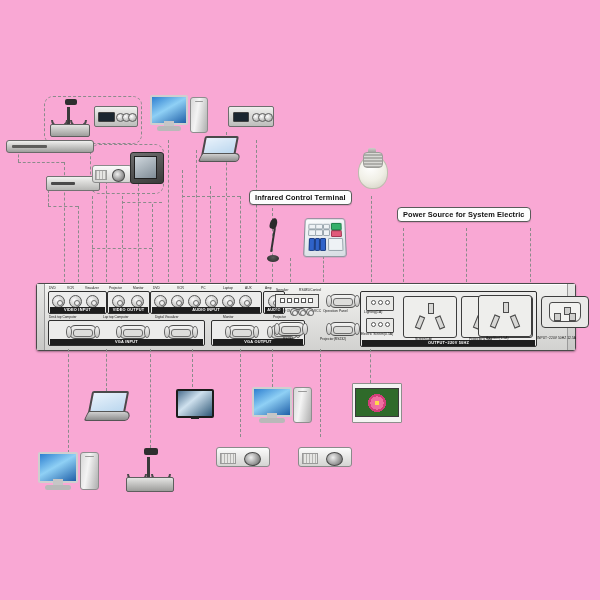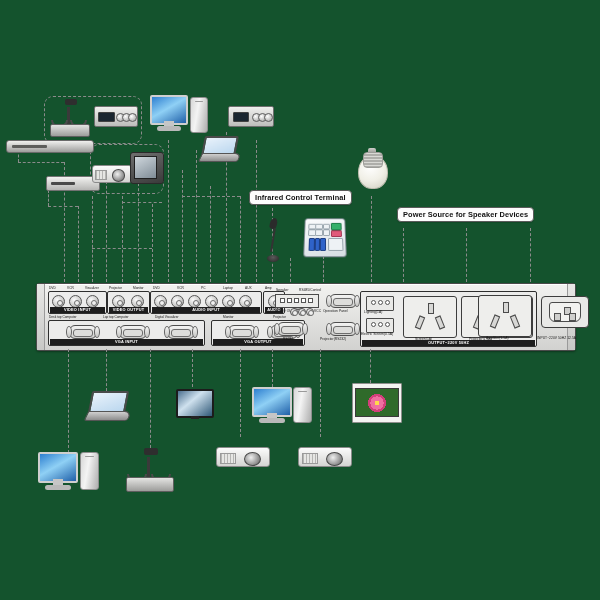--- a/index.html
+++ b/index.html
@@ -1,18 +1,18 @@
 <!DOCTYPE html>
 <html><head>
 <meta charset="utf-8">
 <style>
   html,body{margin:0;padding:0;background:#ffffff;}
   body{width:600px;height:600px;overflow:hidden;
        font-family:"Liberation Sans",sans-serif;color:#111;}
-  #stage{position:relative;width:600px;height:600px;background:#14532d;}
+  #stage{position:relative;width:600px;height:600px;background:#f9a8d4;}
   .vline{position:absolute;width:0;border-left:1px dashed #8b8b8b;}
   .hline{position:absolute;height:0;border-top:1px dashed #8b8b8b;}
   .grp{position:absolute;border:1px dashed #8b8b8b;border-radius:9px;}
 
   
   .callout{position:absolute;border:1px solid #5a5a5a;border-radius:4px;
            background:#fdfdfd;font-size:7.4px;font-weight:bold;
            color:#101010;padding:2px 5px;white-space:nowrap;
            letter-spacing:.1px;box-shadow:0 1px 1px rgba(0,0,0,.13);}
 
@@ -216,21 +216,21 @@
   <div class="vline" style="left:371px; top:196px; height:86px;"></div>
 
   <div class="vline" style="left:403px; top:228px; height:54px;"></div>
   <div class="vline" style="left:466px; top:228px; height:54px;"></div>
   <div class="vline" style="left:530px; top:228px; height:54px;"></div>
 
   <div class="grp" style="left:44px;  top:96px;  width:96px; height:46px;"></div>
   <div class="grp" style="left:90px;  top:144px; width:72px; height:48px;"></div>
 
   <div class="callout" style="left:249px; top:190px;">Infrared Control Terminal</div>
-  <div class="callout" style="left:397px; top:207px;">Power Source for Speaker Devices</div>
+  <div class="callout" style="left:397px; top:207px;">Power Source for System Electric</div>
 
   <div class="dev slab" style="left:6px; top:140px; width:86px; height:11px;"></div>
 
   <div class="dev viz" style="left:50px; top:99px; width:38px; height:38px;">
     <div class="hd"></div>
     <div class="arm"></div>
     <div class="wg" style="left:2%;"></div>
     <div class="wg" style="right:2%;"></div>
     <div class="base"></div>
   </div>

